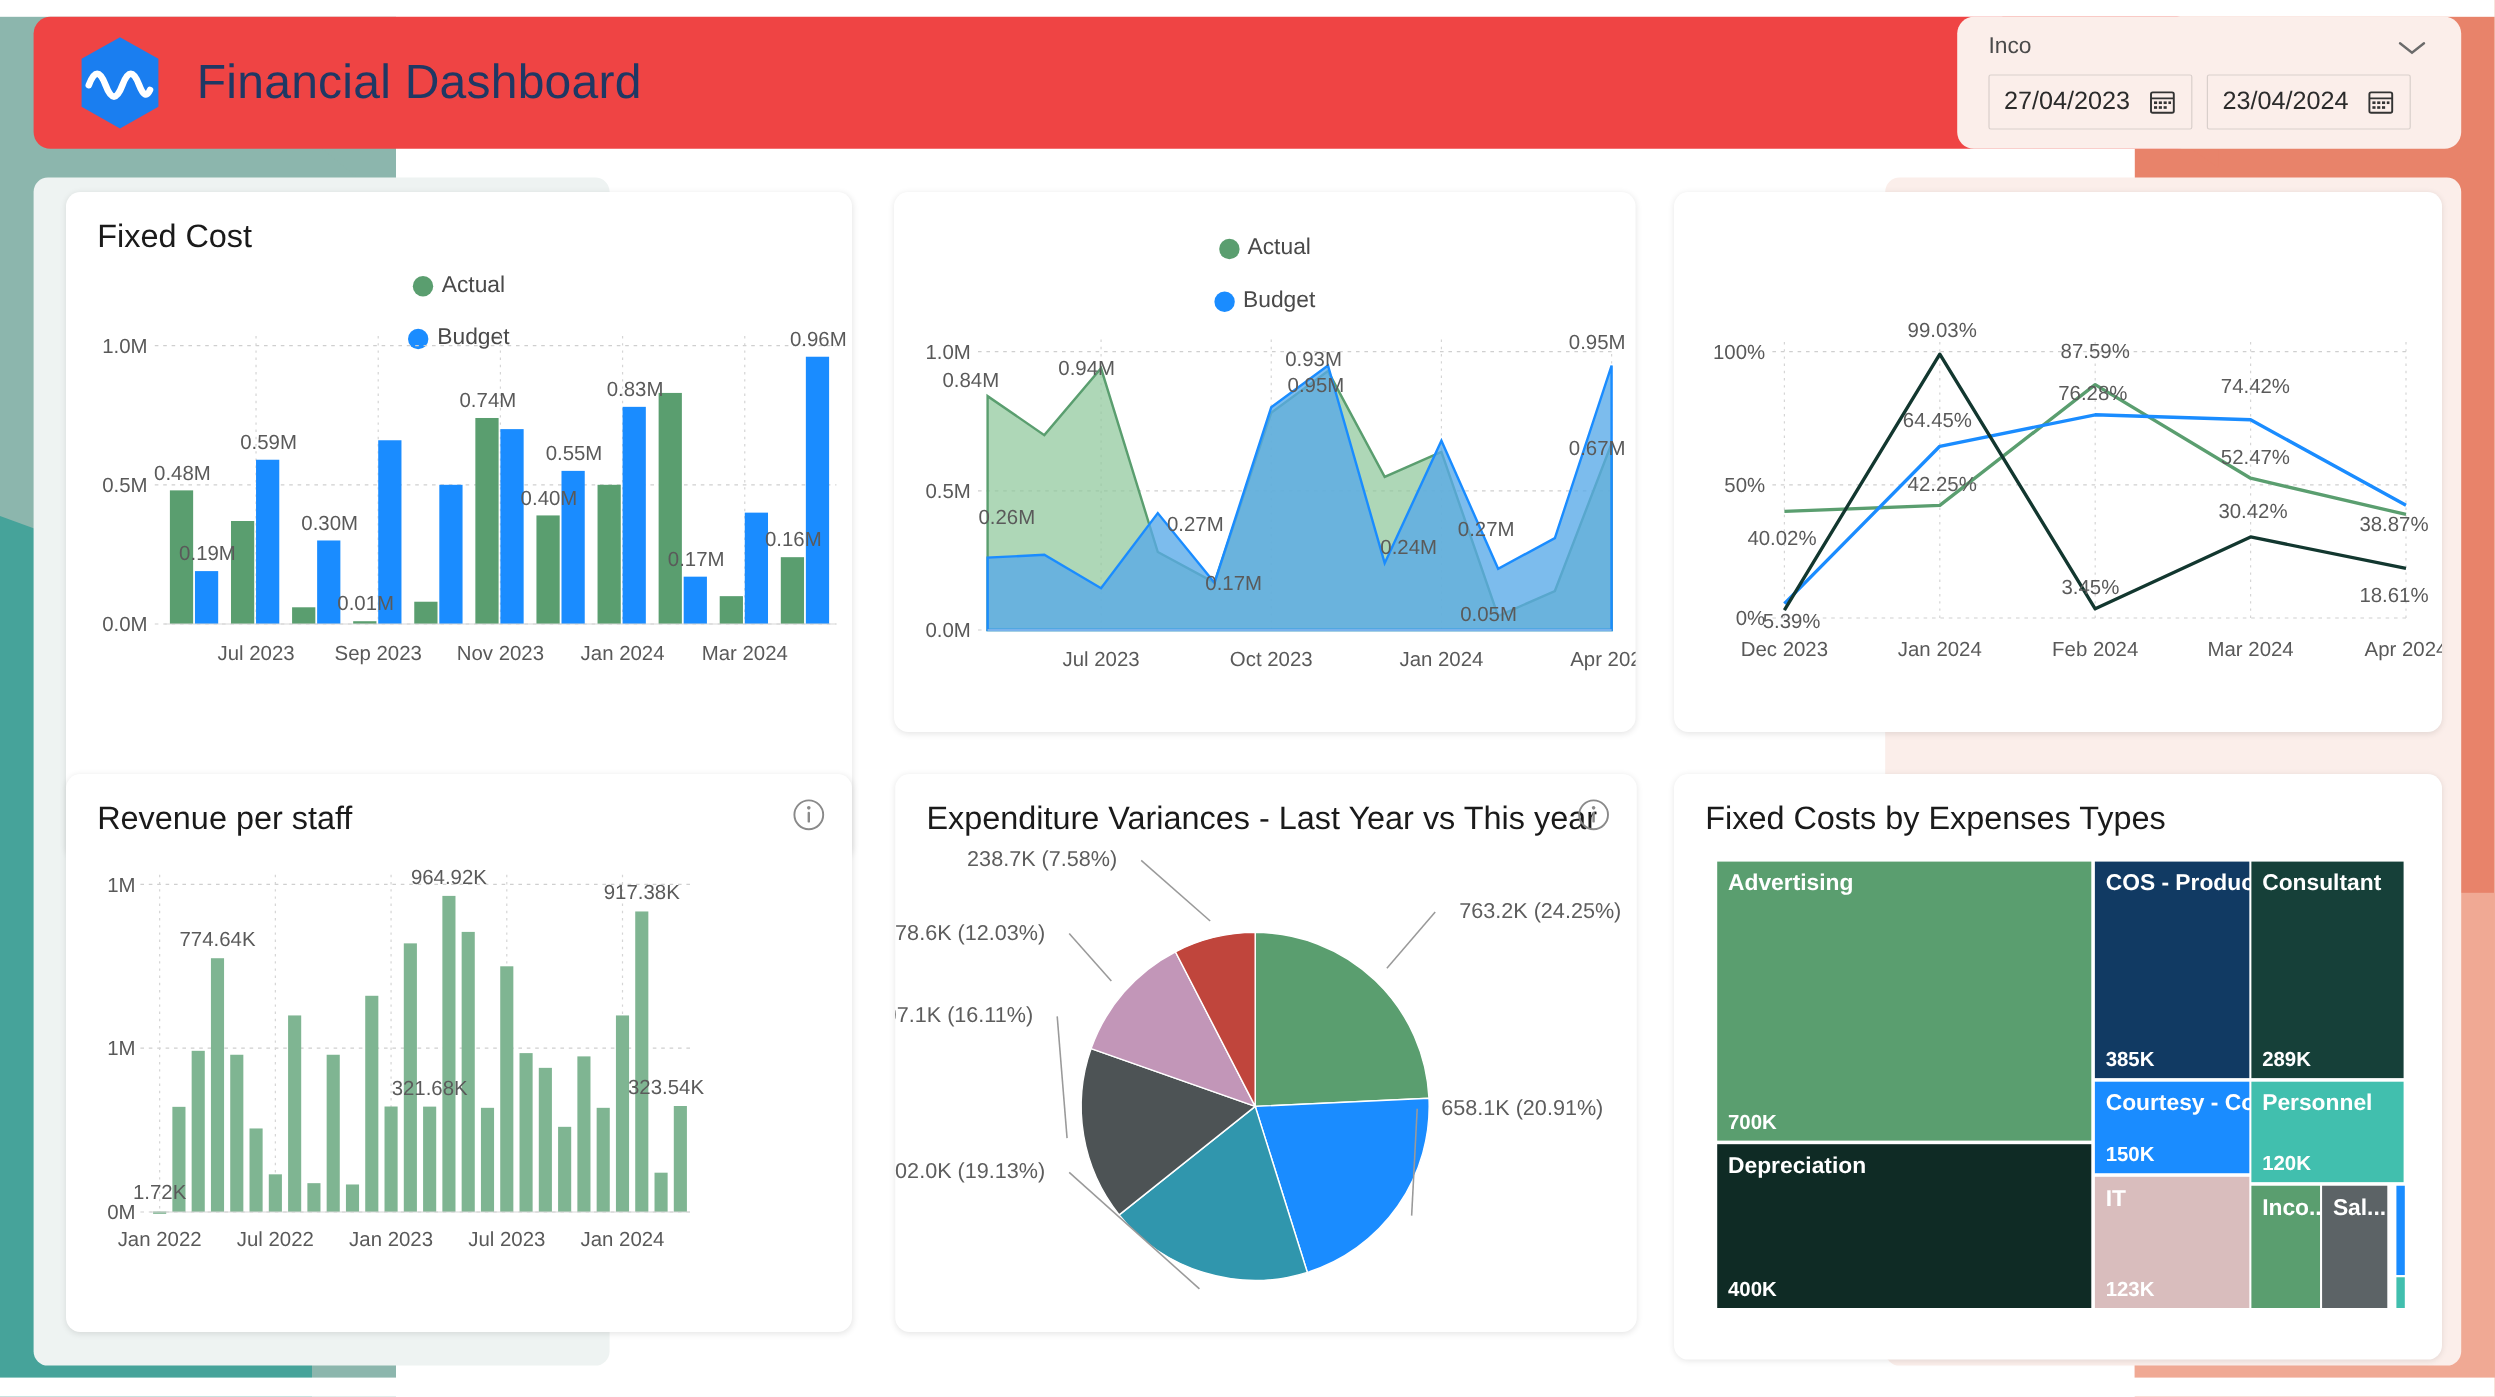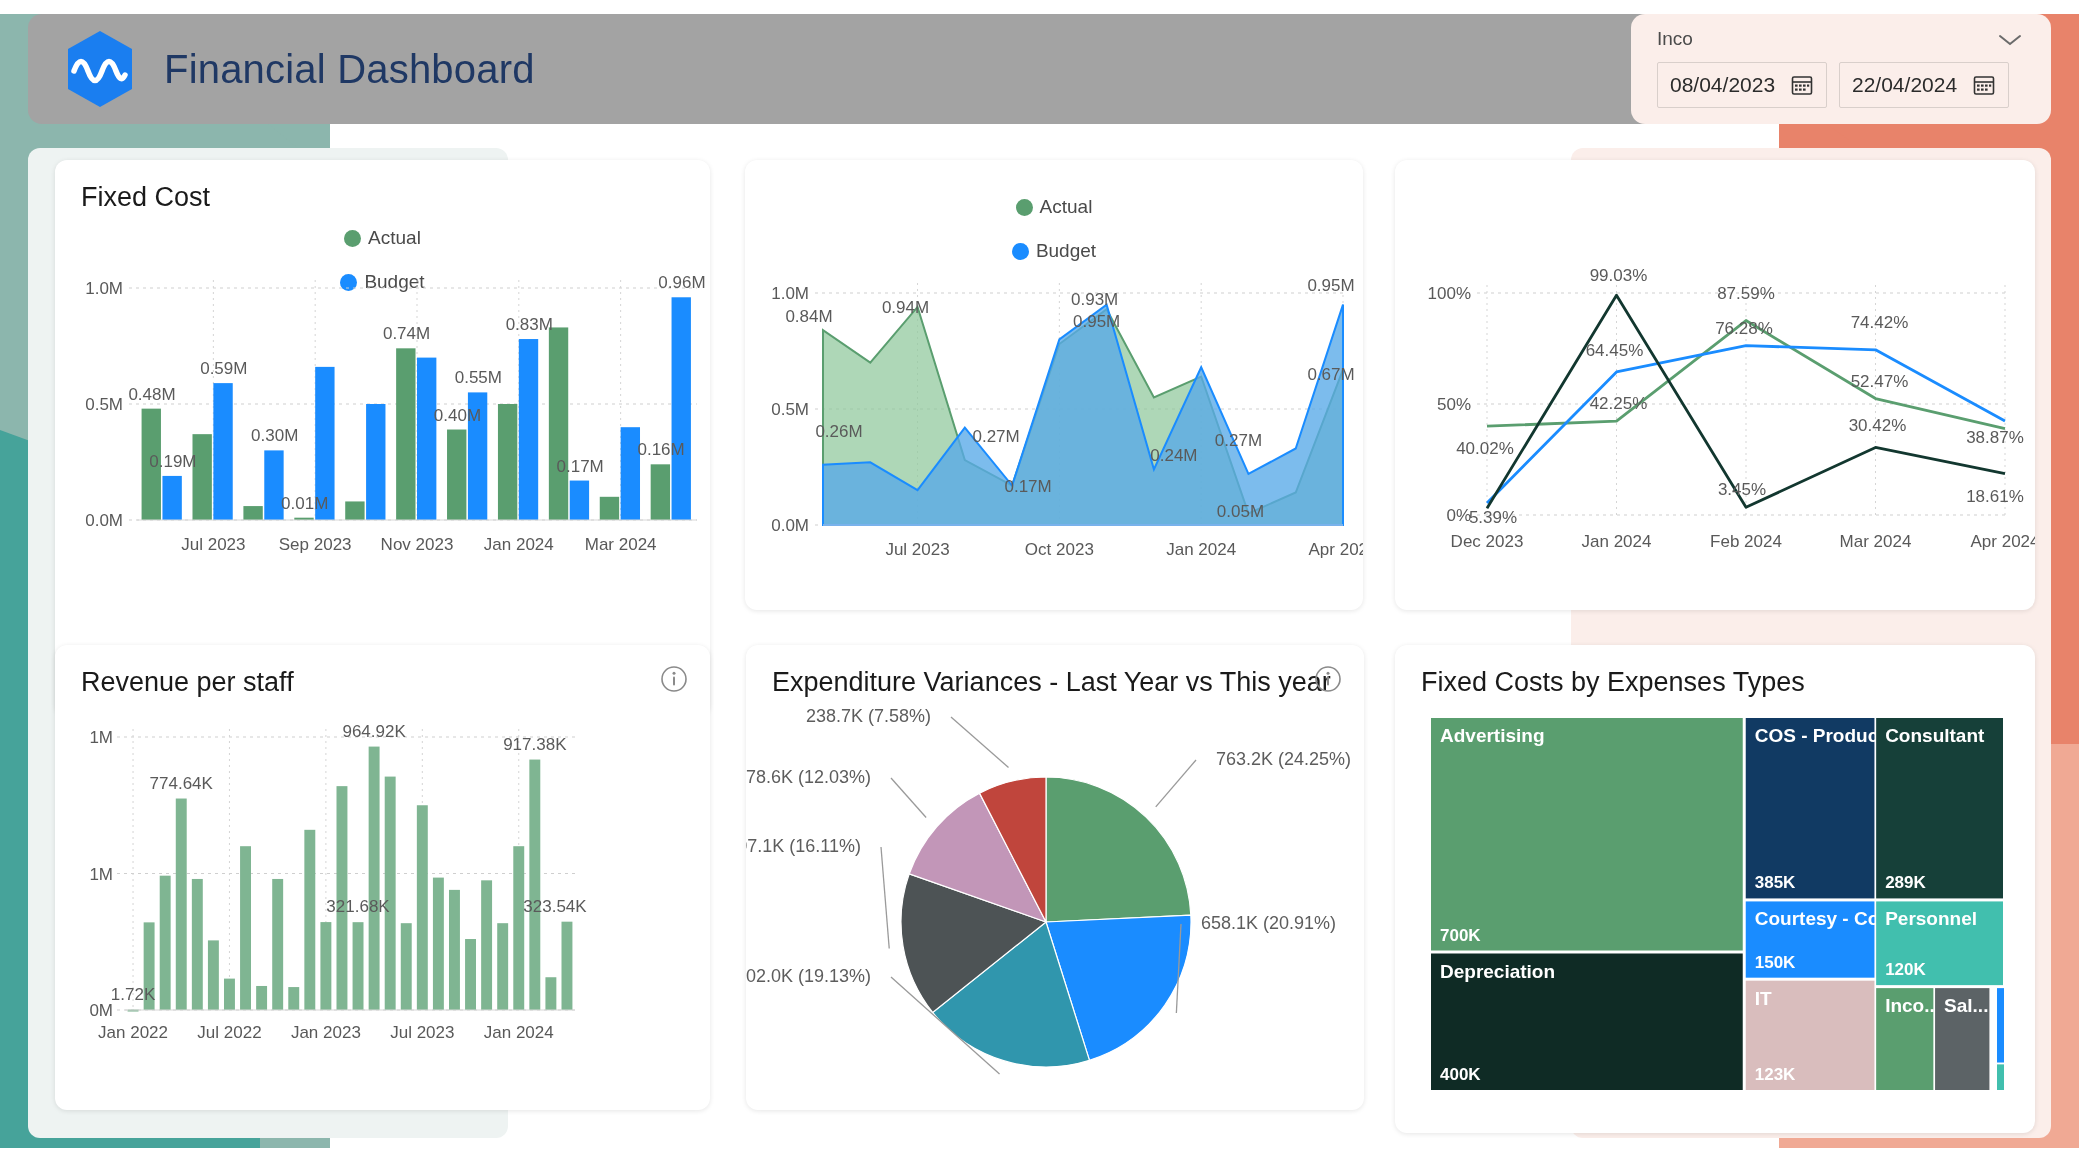--- a/index.html
+++ b/index.html
@@ -30,21 +30,21 @@
   .bg-panel-l { position:absolute; left:28px; top:148px; width:480px; height:990px;
                background:#eef3f2; border-radius:12px; }
   .bg-panel-r { position:absolute; right:28px; top:148px; width:480px; height:990px;
                background:#fbeeea; border-radius:12px; }
   .bg-header-strip { position:absolute; left:0; top:0; width:2079px; height:14px; background:#ffffff; }
   .bg-bottom-strip { position:absolute; left:0; bottom:0; width:2079px; height:16px; background:#ffffff; }
 
   
   .header-card {
     position:absolute; left:28px; top:14px; width:1800px; height:110px;
-    background:#a3a3a3; border-radius:14px;
+    background:#ef4444; border-radius:14px;
     display:flex; align-items:center; gap:26px; padding:0 34px;
   }
   .logo { width:76px; height:80px; flex:0 0 auto; }
   .page-title { font-size:40px; color:#1f3864; font-weight:400; letter-spacing:.2px; }
 
   .date-slicer {
     position:absolute; right:28px; top:14px; width:420px; height:110px;
     background:#fbeeea; border-radius:14px; padding:14px 26px;
   }
   .date-label { font-size:19px; color:#4b4b4b; }
@@ -112,37 +112,37 @@
     <div class="page-title">Financial Dashboard</div>
   </div>
 
   <div class="date-slicer">
     <div class="date-label">Inco</div>
     <svg class="chev" viewBox="0 0 26 16">
       <path d="M3 4 L13 12 L23 4" stroke="#6b6b6b" stroke-width="2" fill="none" stroke-linecap="round"></path>
     </svg>
     <div class="date-row">
       <div class="date-box">
-        <span class="date-val">08/04/2023</span>
+        <span class="date-val">27/04/2023</span>
         <svg class="cal-ic" viewBox="0 0 24 24">
           <rect x="2.5" y="4" width="19" height="17" rx="1.5" fill="none" stroke="#333" stroke-width="1.6"></rect>
           <line x1="2.5" y1="9" x2="21.5" y2="9" stroke="#333" stroke-width="1.6"></line>
           <g fill="#333">
               <rect x="5" y="11.5" width="2.6" height="2.2"></rect>
               <rect x="9" y="11.5" width="2.6" height="2.2"></rect>
               <rect x="13" y="11.5" width="2.6" height="2.2"></rect>
               <rect x="17" y="11.5" width="2.2" height="2.2"></rect>
           <rect x="5" y="15.5" width="2.6" height="2.2"></rect>
               <rect x="9" y="15.5" width="2.6" height="2.2"></rect>
               <rect x="13" y="15.5" width="2.6" height="2.2"></rect>
             </g>
         </svg>
       </div>
       <div class="date-box">
-        <span class="date-val">22/04/2024</span>
+        <span class="date-val">23/04/2024</span>
         <svg class="cal-ic" viewBox="0 0 24 24">
           <rect x="2.5" y="4" width="19" height="17" rx="1.5" fill="none" stroke="#333" stroke-width="1.6"></rect>
           <line x1="2.5" y1="9" x2="21.5" y2="9" stroke="#333" stroke-width="1.6"></line>
           <g fill="#333">
               <rect x="5" y="11.5" width="2.6" height="2.2"></rect>
               <rect x="9" y="11.5" width="2.6" height="2.2"></rect>
               <rect x="13" y="11.5" width="2.6" height="2.2"></rect>
               <rect x="17" y="11.5" width="2.2" height="2.2"></rect>
           <rect x="5" y="15.5" width="2.6" height="2.2"></rect>
               <rect x="9" y="15.5" width="2.6" height="2.2"></rect>

